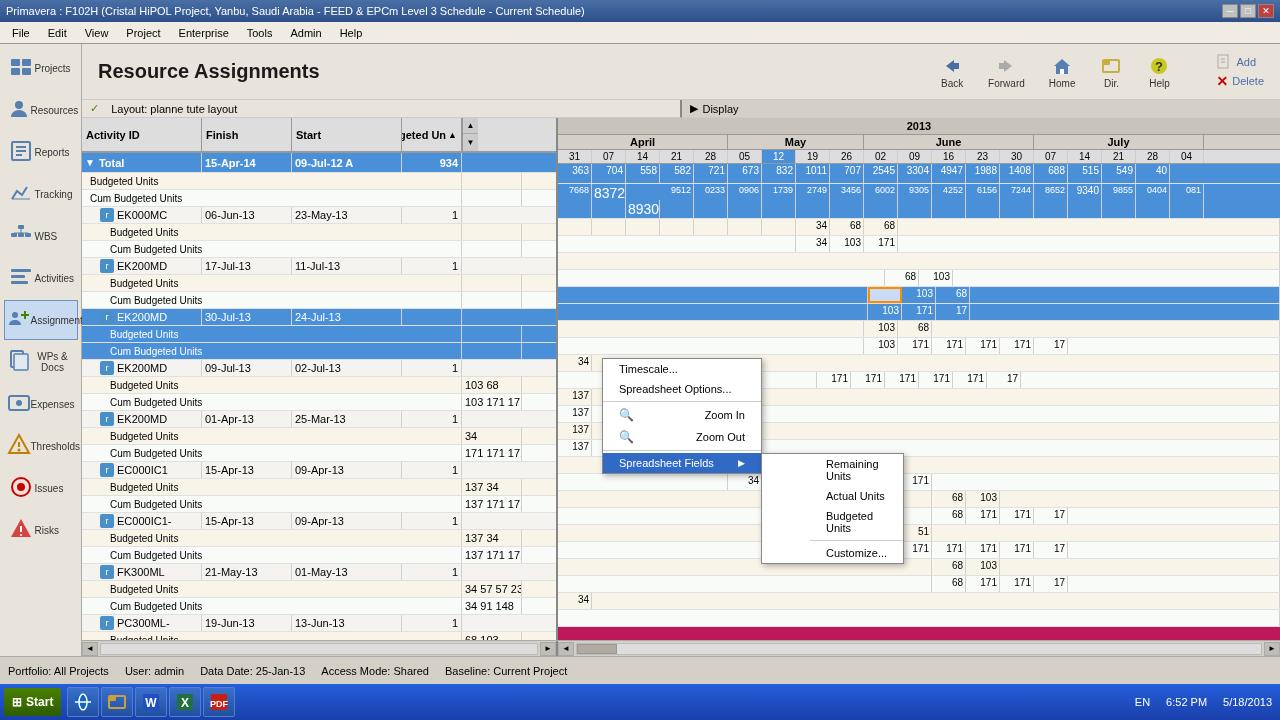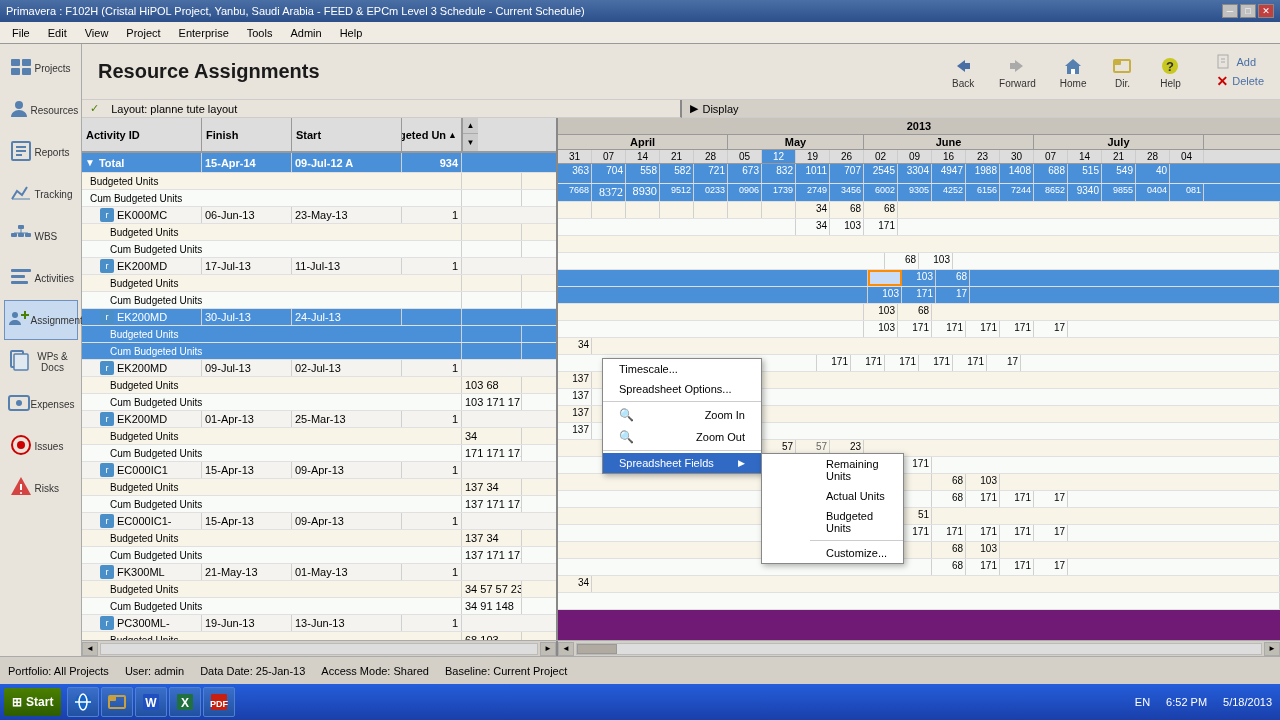--- a/index.html
+++ b/index.html
@@ -211,20 +211,30 @@
         <svg width="24" height="24" viewBox="0 0 24 24">
             <rect x="2" y="5" width="20" height="14" fill="none" stroke="#5580b0" stroke-width="2" rx="2"></rect>
             <circle cx="12" cy="12" r="3" fill="#5580b0"></circle>
           </svg>
       </div>
       <span class="sidebar-label">Expenses</span>
     </div>
     <div class="sidebar-item">
       <div class="sidebar-icon">
         <svg width="24" height="24" viewBox="0 0 24 24">
+            <polygon points="12,2 22,20 2,20" fill="none" stroke="#c08000" stroke-width="2"></polygon>
+            <line x1="12" y1="9" x2="12" y2="14" stroke="#c08000" stroke-width="2"></line>
+            <circle cx="12" cy="17" r="1.5" fill="#c08000"></circle>
+          </svg>
+      </div>
+      <span class="sidebar-label">Thresholds</span>
+    </div>
+    <div class="sidebar-item">
+      <div class="sidebar-icon">
+        <svg width="24" height="24" viewBox="0 0 24 24">
             <circle cx="12" cy="12" r="9" fill="none" stroke="#cc0000" stroke-width="2"></circle>
             <circle cx="12" cy="12" r="4" fill="#cc0000"></circle>
           </svg>
       </div>
       <span class="sidebar-label">Issues</span>
     </div>
     <div class="sidebar-item">
       <div class="sidebar-icon">
         <svg width="24" height="24" viewBox="0 0 24 24">
             <polygon points="12,2 22,20 2,20" fill="#cc0000" opacity="0.7"></polygon>
@@ -281,21 +291,21 @@
         <div class="toolbar-btn">
           <div class="toolbar-icon">
             <svg width="20" height="20" viewBox="0 0 20 20">
                 <circle cx="10" cy="10" r="8" fill="#c8c820"></circle>
                 <text x="10" y="15" text-anchor="middle" font-size="13" fill="#333" font-weight="bold">?</text>
               </svg>
           </div>
           <span>Help</span>
         </div>
 
-        <div style="display:flex;flex-direction:column;gap:3px;margin-left:16px;">
+        <div style="display:flex;flex-direction:column;gap:3px;margin-left:27px;">
           <div style="display:flex;align-items:center;gap:4px;">
             <svg width="16" height="16" viewBox="0 0 16 16">
                 <rect x="2" y="1" width="10" height="13" fill="none" stroke="#aaa" stroke-width="1"></rect>
                 <line x1="5" y1="5" x2="9" y2="5" stroke="#aaa"></line>
                 <line x1="5" y1="8" x2="9" y2="8" stroke="#aaa"></line>
               </svg>
             <span style="color:#4a6fa5;cursor:pointer;text-decoration:none;">Add</span>
           </div>
           <div style="display:flex;align-items:center;gap:4px;">
             <span style="color:#cc0000;font-size:14px;font-weight:bold;">✕</span>
@@ -513,21 +523,21 @@
             <div class="cell" style="width:60px;text-align:right;justify-content:flex-end;">1</div>
           </div>
           <div class="row budgeted-units-row" style="min-height:17px;">
             <div class="cell" style="width:380px;padding-left:28px;font-size:10px;">Budgeted Units</div>
             <div class="cell" style="width:60px;">68  103</div>
           </div>
 
         </div>
       </div>
 
-      <div id="right-pane" style="flex:1;overflow:auto;background:#701a75;">
+      <div id="right-pane" style="flex:1;overflow:auto;background:#be185d;">
 
         <div id="gantt-header" style="position:sticky;top:0;z-index:10;background:#ddd;">
           <div class="gantt-year-row" style="text-align:center;background:#c8c4bc;padding:2px 0;font-weight:bold;font-size:11px;">
             <span>2013</span>
           </div>
           <div class="gantt-month-row" style="display:flex;background:#d4d0c8;border-bottom:1px solid #999;">
             <div class="month-cell" style="width:170px;text-align:center;font-size:11px;font-weight:bold;padding:1px 0;border-right:1px solid #999;">April</div>
             <div class="month-cell" style="width:136px;text-align:center;font-size:11px;font-weight:bold;padding:1px 0;border-right:1px solid #999;">May</div>
             <div class="month-cell" style="width:170px;text-align:center;font-size:11px;font-weight:bold;padding:1px 0;border-right:1px solid #999;">June</div>
             <div class="month-cell" style="width:170px;text-align:center;font-size:11px;font-weight:bold;padding:1px 0;border-right:1px solid #999;">July</div>
@@ -571,22 +581,22 @@
           <div class="gantt-cell" style="color:white;">1988</div>
           <div class="gantt-cell" style="color:white;">1408</div>
           <div class="gantt-cell" style="color:white;">688</div>
           <div class="gantt-cell" style="color:white;">515</div>
           <div class="gantt-cell" style="color:white;">549</div>
           <div class="gantt-cell" style="color:white;">40</div>
         </div>
 
         <div class="gantt-data-row" style="background:#4a90d9;min-height:17px;">
           <div class="gantt-cell" style="color:white;font-size:9px;">7668</div>
-          <div class="gantt-cell" style="color:white;font-size:12px;font-family:Liberation Serif, serif;">8372</div>
-          <div class="gantt-cell" style="color:white;font-size:11px;">8930</div>
+          <div class="gantt-cell" style="color:white;font-size:14px;">8372</div>
+          <div class="gantt-cell" style="color:white;font-size:14px;margin-top:16px;">8930</div>
           <div class="gantt-cell" style="color:white;font-size:9px;">9512</div>
           <div class="gantt-cell" style="color:white;font-size:9px;">0233</div>
           <div class="gantt-cell" style="color:white;font-size:9px;">0906</div>
           <div class="gantt-cell" style="color:white;font-size:9px;">1739</div>
           <div class="gantt-cell" style="color:white;font-size:9px;">2749</div>
           <div class="gantt-cell" style="color:white;font-size:9px;">3456</div>
           <div class="gantt-cell" style="color:white;font-size:9px;">6002</div>
           <div class="gantt-cell" style="color:white;font-size:9px;">9305</div>
           <div class="gantt-cell" style="color:white;font-size:9px;">4252</div>
           <div class="gantt-cell" style="color:white;font-size:9px;">6156</div>

